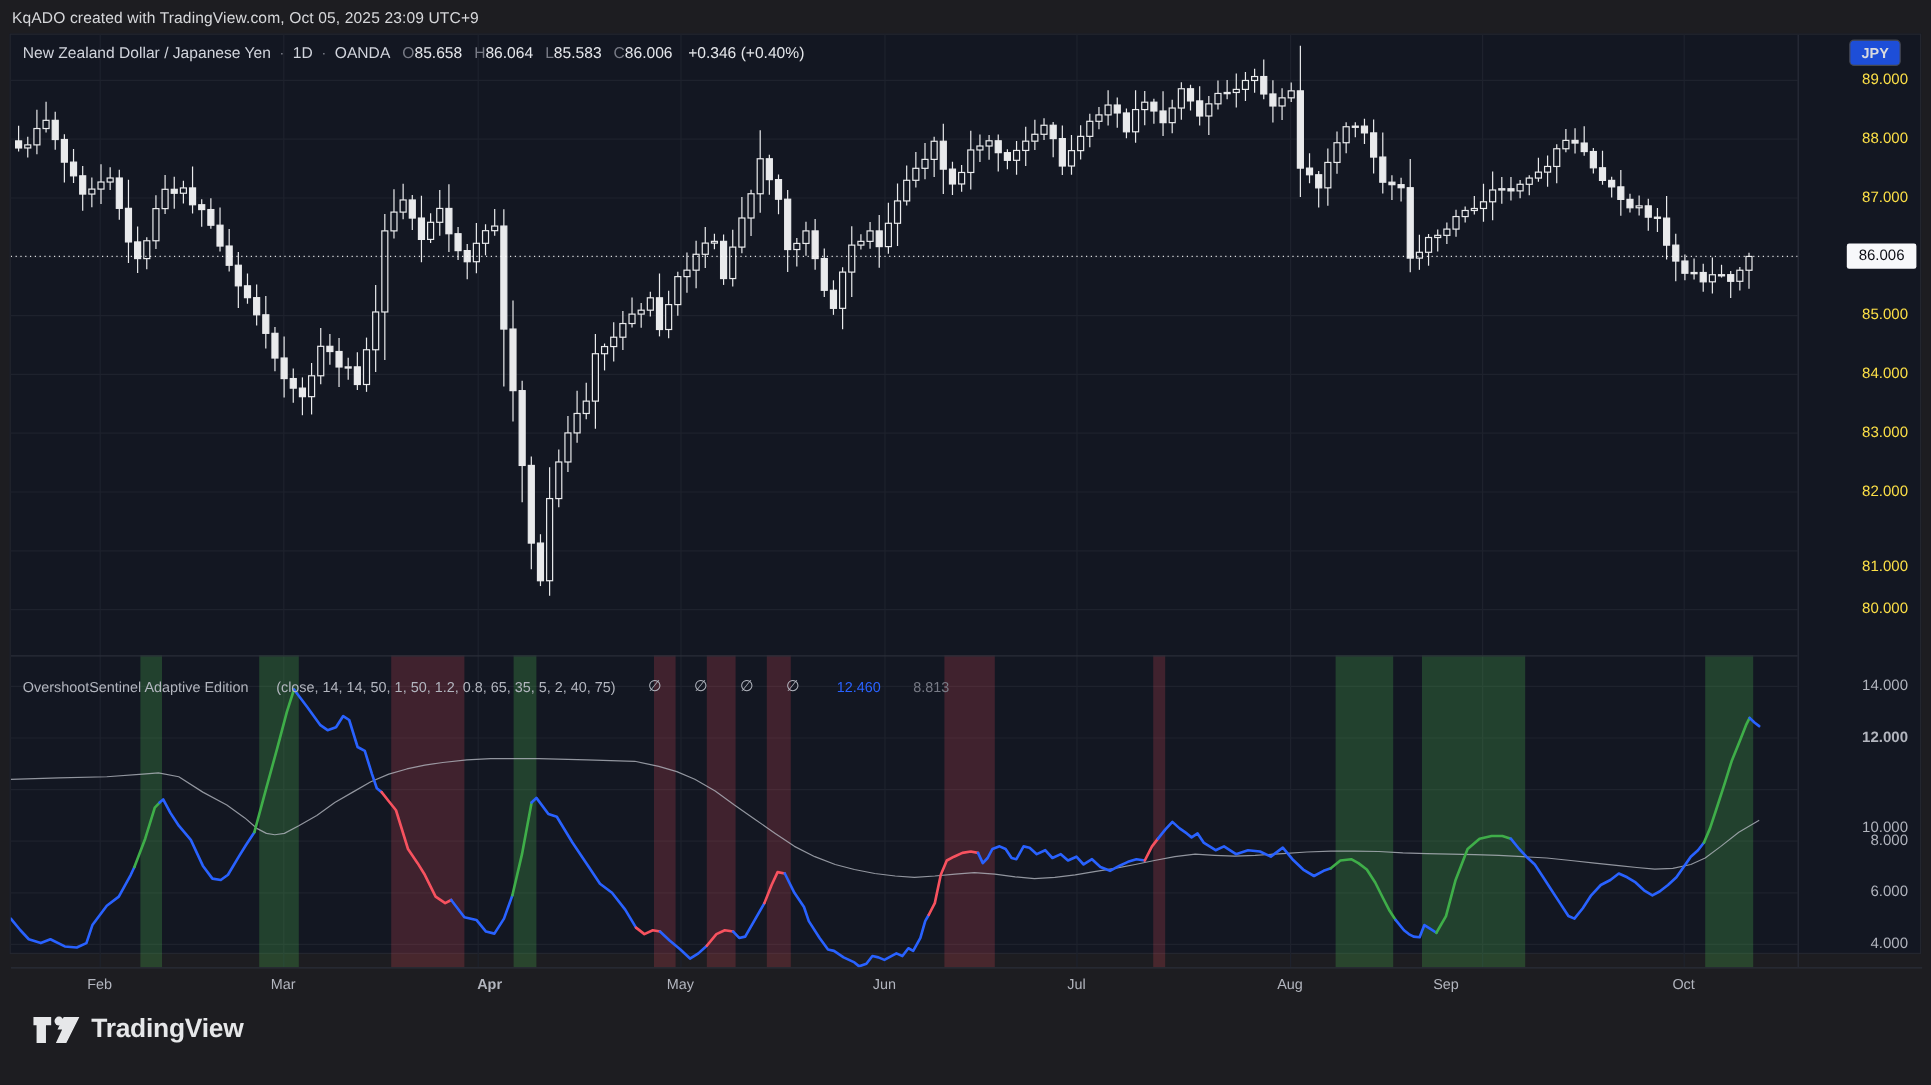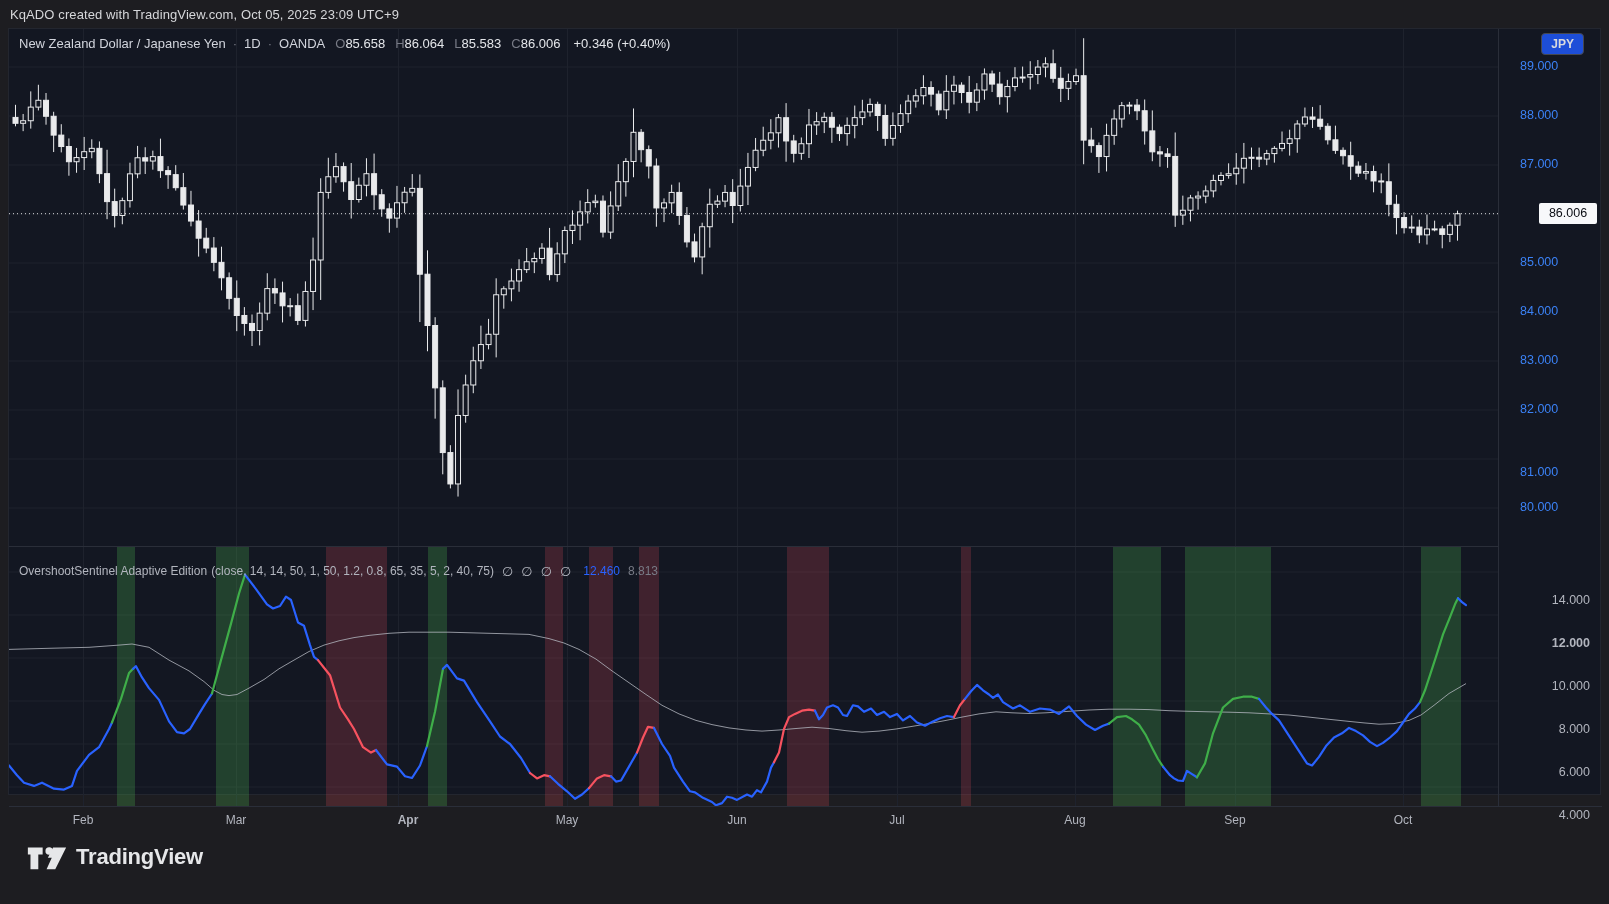--- a/index.html
+++ b/index.html
@@ -9,27 +9,27 @@
   #chart-frame{left:8px;top:28px;width:1593px;height:767px;background:#131722;border:1px solid #23262f;box-sizing:border-box;}
   #chart-svg{left:0;top:0;}
   
   #symbol-legend{left:10px;top:7px;font-size:13px;color:#d1d4dc;display:flex;align-items:center;gap:7px;white-space:nowrap;z-index:5;}
   #symbol-legend .dim{color:#787b86;}
   #symbol-legend .grp{margin-left:3px;}
   #symbol-legend .ltr{color:#787b86;}
   #symbol-legend .val{color:#e4e6ea;}
   #change-text{margin-left:6px;color:#e4e6ea;}
   
-  #indicator-legend{left:10px;top:535px;font-size:12px;color:#b2b5be;display:flex;align-items:flex-start;gap:4px;white-space:nowrap;z-index:5;}
+  #indicator-legend{left:10px;top:535px;font-size:12px;color:#b2b5be;display:flex;align-items:flex-end;gap:23px;white-space:nowrap;z-index:5;}
   #indicator-legend .empty{color:#b2b5be;font-size:13px;margin-left:4px;}
   #indicator-legend .v1{margin-left:8px;font-weight:500;}
   #indicator-legend .v2{margin-left:4px;}
   
-  .price-tick{position:absolute;right:10px;width:70px;text-align:left;font-size:12.5px;color:#3b82f6;z-index:2;}
-  .ind-tick{position:absolute;right:10px;width:70px;text-align:right;font-size:12.5px;color:#b2b5be;z-index:2;margin-top:29px;}
+  .price-tick{position:absolute;right:10px;width:70px;text-align:right;font-size:12.5px;color:#fde047;z-index:2;}
+  .ind-tick{position:absolute;right:10px;width:70px;text-align:right;font-size:12.5px;color:#b2b5be;z-index:2;}
   .month-label{position:absolute;top:784px;width:60px;text-align:center;font-size:12px;color:#b2b5be;z-index:2;}
   #jpy-badge{right:16px;top:4px;background:#1d4ed8;border:1px solid #45484f;border-radius:4px;color:#d8dade;
     font-size:12px;font-weight:600;padding:3px 9px;z-index:6;cursor:pointer;}
   #last-price-label{left:1530px;top:174px;width:58px;height:21px;background:#f7f8fa;border-radius:2px;color:#0b0d14;
     font-size:12.5px;line-height:21px;text-align:center;z-index:6;}
   
   #footer{left:0;top:835px;width:1609px;height:69px;}
   #logo{left:27px;top:8px;display:flex;align-items:center;gap:9px;cursor:pointer;}
   #logo-text{font-size:22px;font-weight:700;color:#e6e7e9;letter-spacing:-.2px;}
 </style>
@@ -527,34 +527,34 @@
       <div class="price-tick" style="top: 226px;">85.000</div>
       <div class="price-tick" style="top: 275px;">84.000</div>
       <div class="price-tick" style="top: 324px;">83.000</div>
       <div class="price-tick" style="top: 373px;">82.000</div>
       <div class="price-tick" style="top: 436px;">81.000</div>
       <div class="price-tick" style="top: 471px;">80.000</div>
     </div>
   <div id="ind-ticks">
       <div class="ind-tick" style="top: 535px;">14.000</div>
       <div class="ind-tick" style="top: 578px; font-weight: bold;">12.000</div>
-      <div class="ind-tick" style="top: 621px;">10.000</div>
+      <div class="ind-tick" style="top: 653px;">10.000</div>
       <div class="ind-tick" style="top: 664px;">8.000</div>
       <div class="ind-tick" style="top: 707px;">6.000</div>
       <div class="ind-tick" style="top: 750px;">4.000</div>
     </div>
   <div id="month-labels">
       <div class="month-label" style="left: 44px;">Feb</div>
       <div class="month-label" style="left: 197px;">Mar</div>
       <div class="month-label" style="left: 369px; font-weight: bold;">Apr</div>
       <div class="month-label" style="left: 528px;">May</div>
       <div class="month-label" style="left: 698px;">Jun</div>
       <div class="month-label" style="left: 858px;">Jul</div>
       <div class="month-label" style="left: 1036px;">Aug</div>
-      <div class="month-label" style="left: 1196px;">Sep</div>
+      <div class="month-label" style="left: 1166px;">Sep</div>
       <div class="month-label" style="left: 1364px;">Oct</div>
     </div>
 </div>
 
 <div class="abs" id="footer">
   <div class="abs" id="logo">
     <svg width="40" height="28" viewBox="0 0 46 30">
       <path d="M1,4 h17 v8 h-5 v17 h-9 V12 H1 z" fill="#e6e7e9"></path>
       <circle cx="25.5" cy="8" r="4.3" fill="#e6e7e9"></circle>
       <path d="M24,16 l6,-12 h15 l-12.5,25 h-10 l6,-13 z" fill="#e6e7e9"></path>

